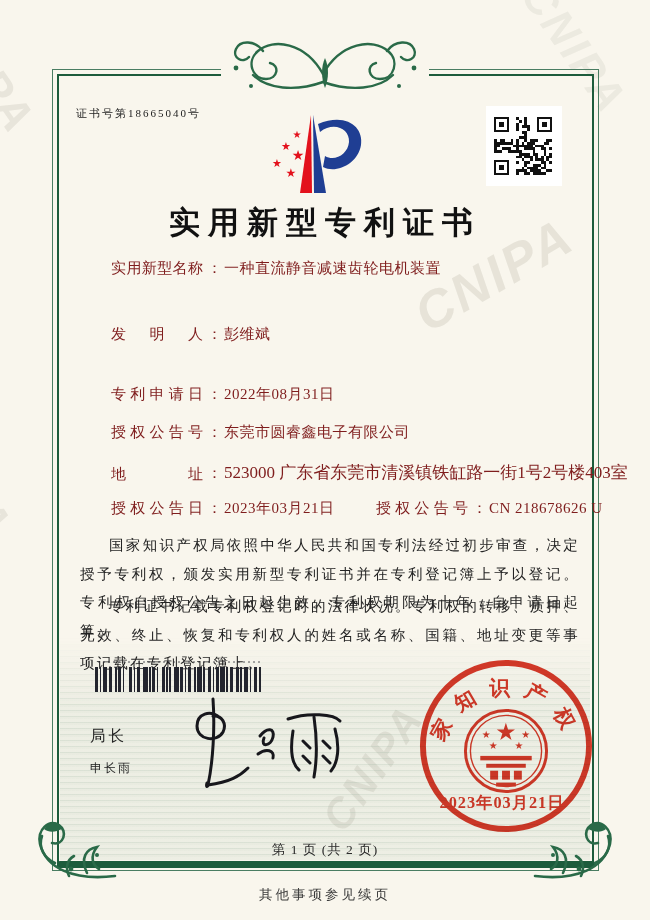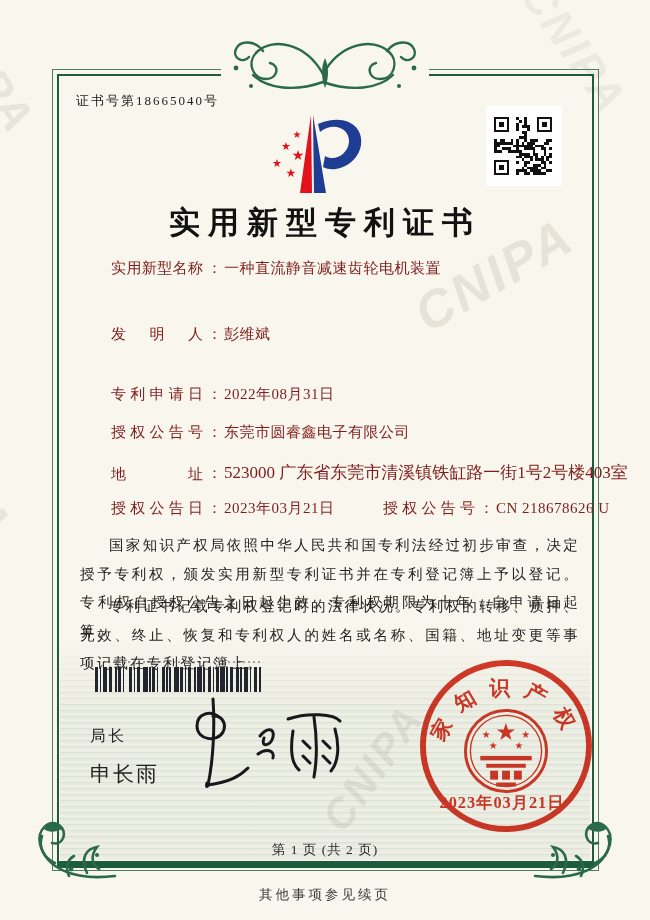--- a/index.html
+++ b/index.html
@@ -21,49 +21,49 @@
 
   
   .guilloche{position:absolute;left:60px;top:638px;width:530px;height:222px;
     background:
       repeating-linear-gradient(180deg, rgba(104,146,120,0.14) 0 1px, rgba(104,146,120,0.03) 1px 3px, rgba(0,0,0,0) 3px 6px),
       linear-gradient(rgba(196,210,195,0.22), rgba(196,210,195,0.22));
     -webkit-mask-image:linear-gradient(to bottom, transparent 0, #000 70px);
     mask-image:linear-gradient(to bottom, transparent 0, #000 70px);
     pointer-events:none;}
 
-  .cert-no{position:absolute;left:76px;top:92px;font-size:13px;letter-spacing:2px;color:#1c1c1c;}
+  .cert-no{position:absolute;left:76px;top:106px;font-size:11px;letter-spacing:2px;color:#1c1c1c;}
 
   .logo{position:absolute;left:266px;top:111px;width:98px;height:88px;}
   .qr-back{position:absolute;left:486px;top:106px;width:76px;height:80px;background:#fff;}
   .qr{position:absolute;left:494px;top:117px;width:58px;height:58px;display:grid;grid-template-columns:repeat(21,1fr);grid-template-rows:repeat(21,1fr);background:#fff;}
   .qr .qc{background:transparent;}
   .qr .qc.on{background:#111;}
   .qf{position:absolute;width:15px;height:15px;border:2.6px solid #111;box-sizing:border-box;background:#fff;}
   .qf::after{content:"";position:absolute;left:2.5px;top:2.5px;width:5px;height:5px;background:#111;}
   .qf1{left:0;top:0;} .qf2{right:0;top:0;} .qf3{left:0;bottom:0;}
 
   .title{position:absolute;left:0;top:202px;width:650px;text-align:center;font-size:31px;font-weight:bold;letter-spacing:8px;color:#111;}
 
   .row{position:absolute;left:80px;width:520px;font-size:15px;color:#7f1d1d;white-space:nowrap;margin-left:31px;}
   .flabel{display:inline-block;width:92px;text-align:justify;text-align-last:justify;text-justify:inter-character;vertical-align:bottom;}
   .fcolon{margin:0 2px 0 4px;}
   .fval{letter-spacing:0.5px;}
   .row-addr .fval{font-size:17px;letter-spacing:0;}
-  .pair2{position:absolute;left:272px;top:0;}
+  .pair2{position:absolute;left:265px;top:0;}
 
   .para{position:absolute;left:80px;width:500px;font-size:14.5px;line-height:28.5px;letter-spacing:2.2px;color:#232323;text-align:justify;text-indent:2em;}
 
   .microline{position:absolute;left:98px;top:661px;width:162px;height:2px;background:repeating-linear-gradient(90deg, rgba(45,45,55,0.4) 0 2px, transparent 2px 5px);}
   .barcode{position:absolute;left:95px;top:667px;width:172px;height:25px;font-size:0;}
   .barcode span{display:inline-block;height:100%;}
   .barcode .bb{background:#23252e;}
 
   .signer-title{position:absolute;left:90px;top:726px;font-size:15.5px;letter-spacing:3px;color:#222;font-family:"Liberation Sans","DejaVu Sans",sans-serif;}
-  .signer-name{position:absolute;left:90px;top:760px;font-size:21px;letter-spacing:2px;color:#222;font-family:"Liberation Sans","DejaVu Sans",sans-serif;}
+  .signer-name{position:absolute;left:90px;top:760px;font-size:12px;letter-spacing:2px;color:#222;font-family:"Liberation Sans","DejaVu Sans",sans-serif;}
   .signature{position:absolute;left:182px;top:688px;width:172px;height:108px;}
 
   .seal{position:absolute;left:417px;top:657px;width:178px;height:178px;opacity:0.93;mix-blend-mode:multiply;}
 
   .page-number{position:absolute;left:0;top:841px;width:650px;text-align:center;font-size:13.5px;letter-spacing:1px;color:#2b2b2b;}
   .cont-note{position:absolute;left:0;top:886px;width:650px;text-align:center;font-size:13.5px;letter-spacing:3px;color:#3a3a3a;}
 
   .ornament-top{position:absolute;left:203px;top:26px;width:244px;height:80px;}
   .corner{position:absolute;width:94px;height:74px;}
   .corner-bl{left:25px;top:810px;}

